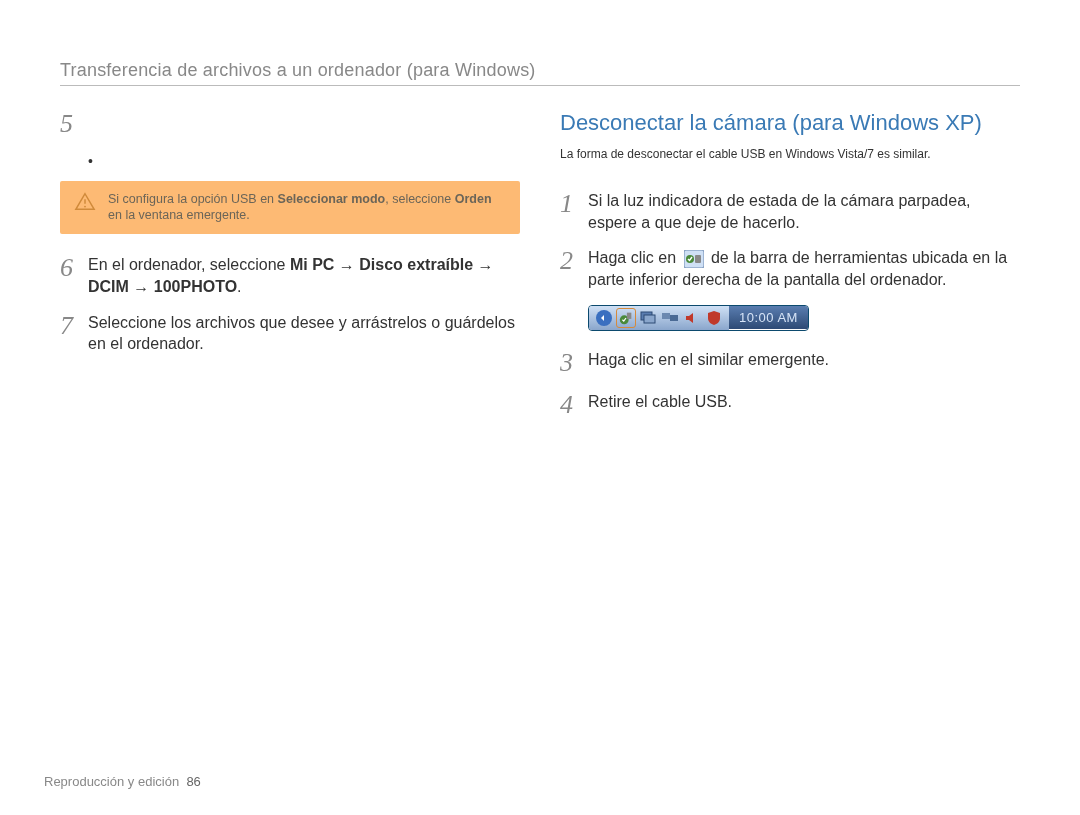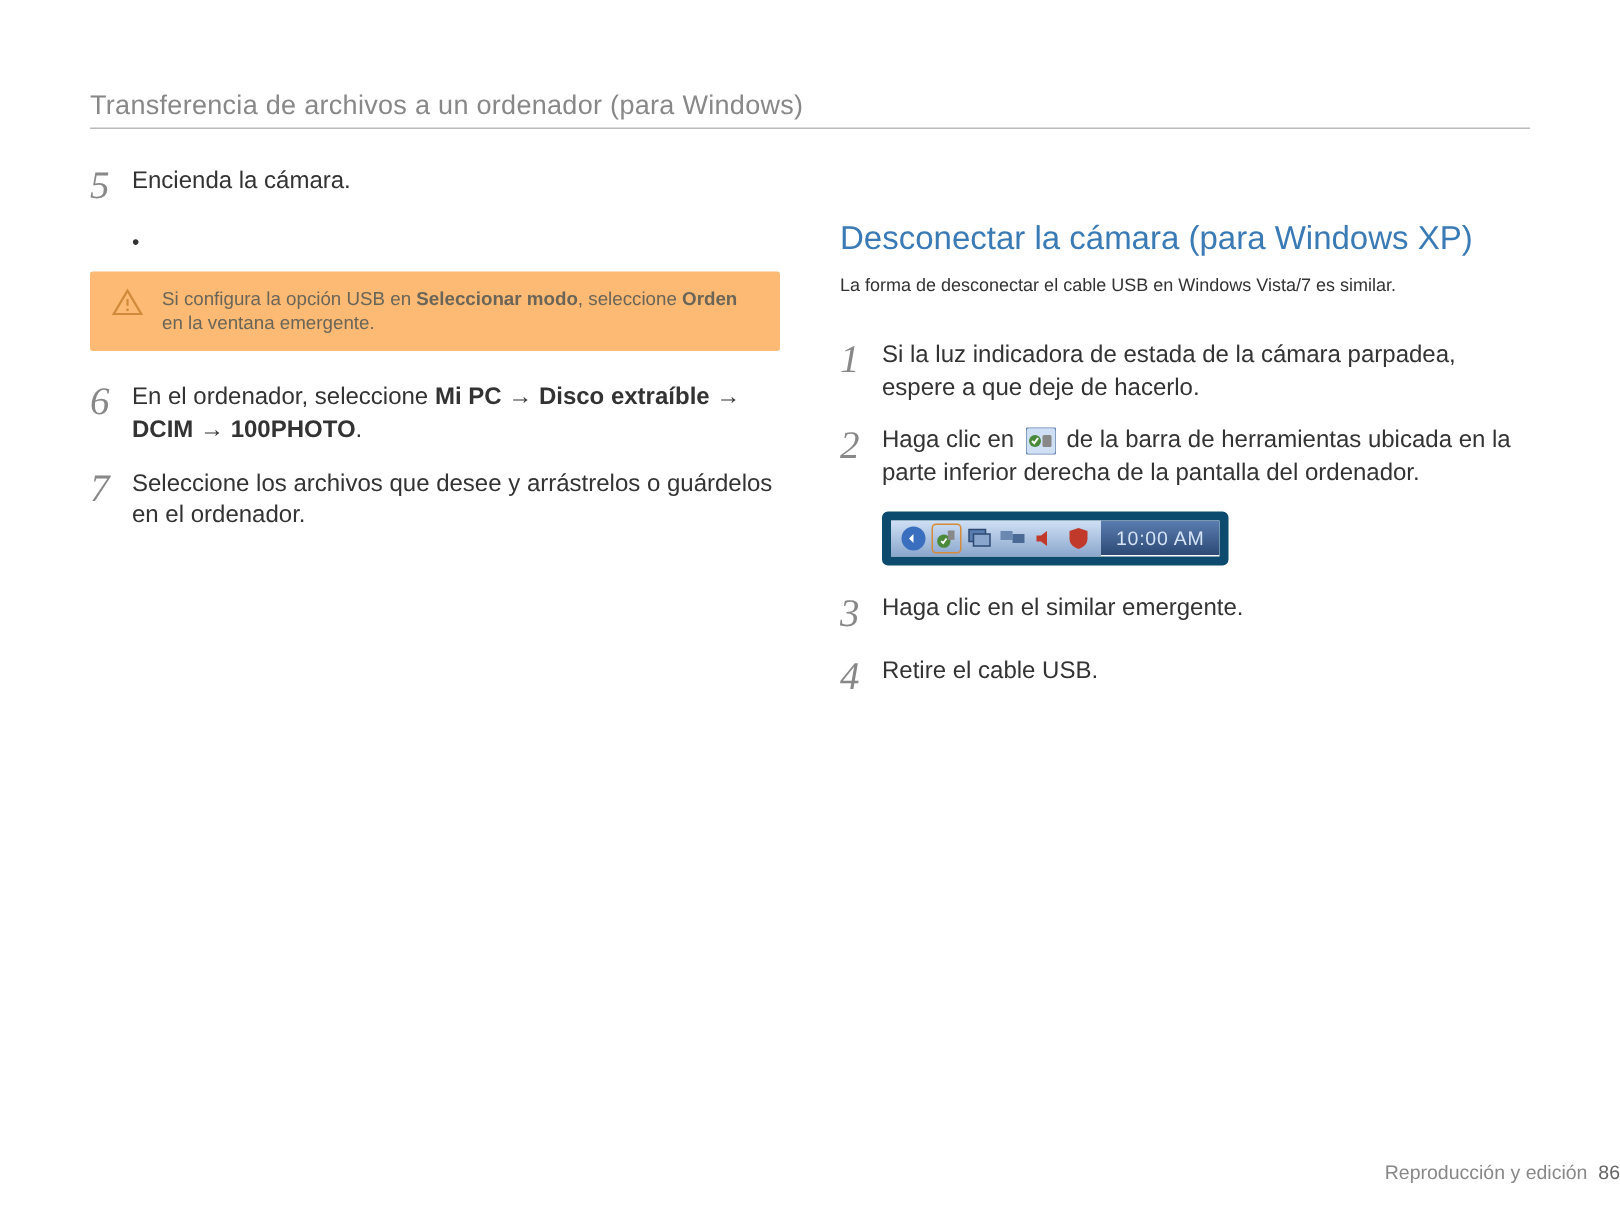--- a/index.html
+++ b/index.html
@@ -63,36 +63,35 @@
       color: #6b6558;
       line-height: 1.35;
     }
     .note-box.tip .icon-wrap svg { width: 22px; height: 22px; }
     .note-box.info .icon-wrap svg { width: 22px; height: 22px; }
     .section-title {
       color: #3a7ab5;
       font-size: 22px;
       font-weight: 400;
       margin-bottom: 10px;
-      margin-top: 36px;
     }
     .intro-text {
       font-size: 12px;
       color: #333;
       line-height: 1.35;
       margin-bottom: 28px;
     }
     .bold { font-weight: bold; }
     .tray-image {
       margin: 10px 0 18px 28px;
     }
     .tray-bar {
       display: inline-flex;
       align-items: center;
-      border: 6px solid #0c4a6e;
+      border: 1px solid #0c4a6e;
       border-radius: 4px;
       overflow: hidden;
       font-size: 0;
     }
     .tray-icons {
       background: linear-gradient(#cfe0f5, #8aa6cc);
       display: flex;
       align-items: center;
       padding: 3px 6px;
       gap: 4px;
@@ -112,21 +111,21 @@
     .inline-icon {
       display: inline-block;
       vertical-align: middle;
       width: 20px; height: 18px;
       margin: 0 3px;
     }
     .footer {
       position: absolute;
       bottom: 26px;
       left: 0; right: 0;
-      text-align: right;
+      text-align: left;
       color: #888;
       font-size: 13px;
       padding-left: 44px;
     }
     .footer .pagenum { color: #666; }
     .highlight {
       outline: 1.5px solid #d68a3b;
       border-radius: 2px;
       padding: 1px;
     }
@@ -135,21 +134,20 @@
 <body>
 
 <div class="header">Transferencia de archivos a un ordenador (para Windows)</div>
 
 <div class="columns">
 
   <div class="col">
 
     <div class="step">
       <div class="step-num">5</div>
-      <div class="step-body">Encienda la cámara.</div>
     </div>
     <div class="bullet">
       <span class="dot">•</span>
     </div>
 
     <div class="note-box tip">
       <div class="icon-wrap">
         <svg viewBox="0 0 24 24">
             <path fill="none" stroke="#d08a3a" stroke-width="1.6" d="M12 3 L22 20 L2 20 Z"></path>
             <line x1="12" y1="9" x2="12" y2="14" stroke="#d08a3a" stroke-width="1.6"></line>

